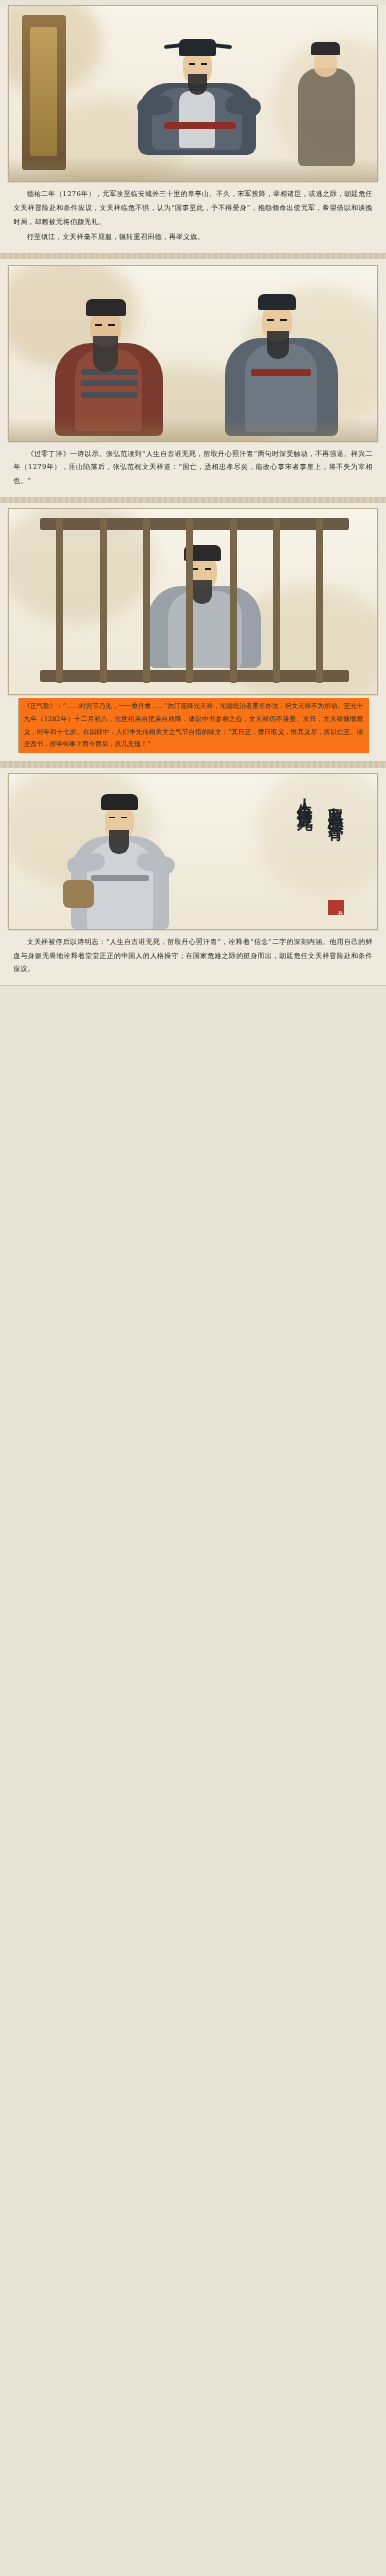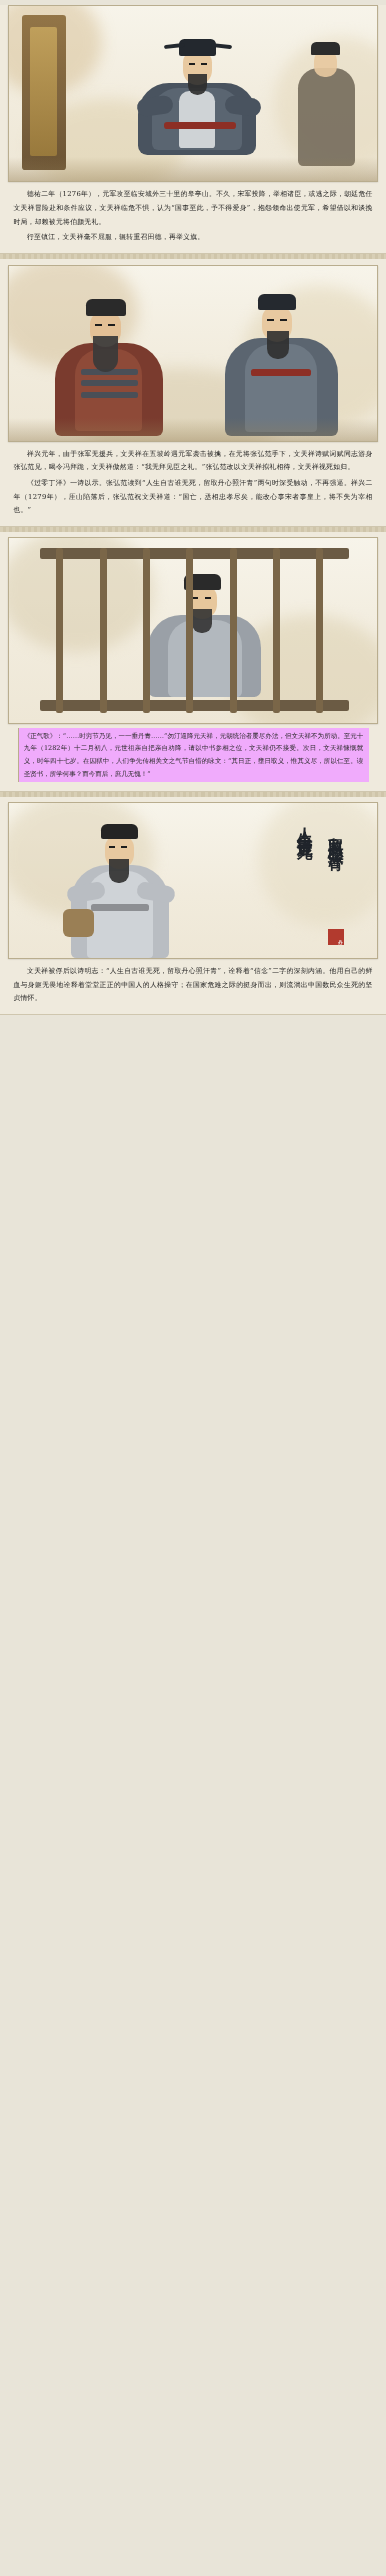--- a/index.html
+++ b/index.html
@@ -58,21 +58,21 @@
     color: #1d1d1d;
     text-align: justify;
     letter-spacing: 0.3px;
     font-family: "DejaVu Serif", "Liberation Serif", serif;
   }
   .textblock p { margin: 0 0 2.1px 0; text-indent: 2em; }
   .quote-block {
     margin: 3.1px 17.5px;
     padding: 2.1px 5.2px;
     border-left: 1.5px solid #b9ad8e;
-    background: #f0abfc;
+    background: #f97316;
     font-size: 6.5px;
     line-height: 1.95;
     color: #2a2a2a;
     font-family: "DejaVu Serif", "Liberation Serif", serif;
     text-align: justify;
   }
   .sep-strip {
     height: 5.2px;
     background: repeating-linear-gradient(90deg,#d8cfb6 0 3.1px,#cfc5aa 3.1px 6.2px);
   }
@@ -184,21 +184,20 @@
         <div class="fig skin" style="left:253px;top:40px;width:30px;height:36px;border-radius:13.4px 13.4px 15.5px 15.5px;background:#e8c9a0;"></div>
         <div class="fig" style="left:249px;top:28px;width:38px;height:16.5px;background:#25292f;border-radius:6.2px 6.2px 2.1px 2.1px;"></div>
         <div class="fig" style="left:258px;top:65px;width:21.6px;height:28px;background:#2f2f2f;border-radius:0 0 10.3px 10.3px;opacity:.9;"></div>
         <div class="fig" style="left:258px;top:53px;width:6.7px;height:2.1px;background:#1d1d1d;"></div>
         <div class="fig" style="left:271px;top:53px;width:6.7px;height:2.1px;background:#1d1d1d;"></div>
 
         <div class="fig" style="left:0;bottom:0;width:100%;height:23px;background:linear-gradient(180deg,rgba(190,170,130,0),rgba(150,128,86,.42));"></div>
       </div>
     </div>
     <div class="textblock">
-      <p>祥兴元年，由于张军无援兵，文天祥在五坡岭遇元军袭击被擒，在元将张弘范手下，文天祥诗赋词赋同志游身张弘范见，喝令冯拜跪，文天祥傲然道：“我无拜见臣之礼。”张弘范改以文天祥拟礼相待，文天祥视死如归。</p>
       <p>《过零丁洋》一诗以示。张弘范读到“人生自古谁无死，留取丹心照汗青”两句时深受触动，不再强逼。祥兴二年（1279年），厓山陷落后，张弘范祝文天祥道：“国亡，丞相忠孝尽矣，能改心事宋者事皇上，将不失为宰相也。”</p>
     </div>
   </div>
 
   <div class="sep-strip"></div>
 
   <div class="panel">
     <div class="illus-frame">
       <div class="illus tall">
         <div class="wash" style="left:-10.3px;top:-10.3px;width:155px;height:124px;background:#cfc09a;opacity:.4;"></div>
@@ -250,18 +249,18 @@
         <div class="fig" style="left:112px;top:43px;width:6.2px;height:1.5px;background:#1d1d1d;"></div>
 
         <div class="fig" style="left:54px;top:106px;width:31px;height:28px;background:#9a7f55;border-radius:6.2px;"></div>
 
         <div class="callig" style="right:63px;top:12.4px;font-size:15.5px;">人生自古谁无死</div>
         <div class="callig" style="right:32px;top:20.6px;font-size:15.5px;">留取丹心照汗青</div>
         <div class="seal" style="right:33px;bottom:13.4px;width:13.4px;height:13.4px;writing-mode:vertical-rl;text-orientation:upright;">丹心</div>
       </div>
     </div>
     <div class="textblock">
-      <p>文天祥被俘后以诗明志：“人生自古谁无死，留取丹心照汗青”，诠释着“信念”二字的深刻内涵。他用自己的鲜血与身躯无畏地诠释着堂堂正正的中国人的人格操守；在国家危难之际的挺身而出，则流淌出中国数民众生死的坚贞情怀。</p>
+      <p>文天祥被俘后以诗明志：“人生自古谁无死，留取丹心照汗青”，诠释着“信念”二字的深刻内涵。他用自己的鲜血与身躯无畏地诠释着堂堂正正的中国人的人格操守；在国家危难之际的挺身而出，朝廷危任文天祥冒险赴和条件应议。</p>
     </div>
   </div>
 
 </div>
 
 
 </body></html>

